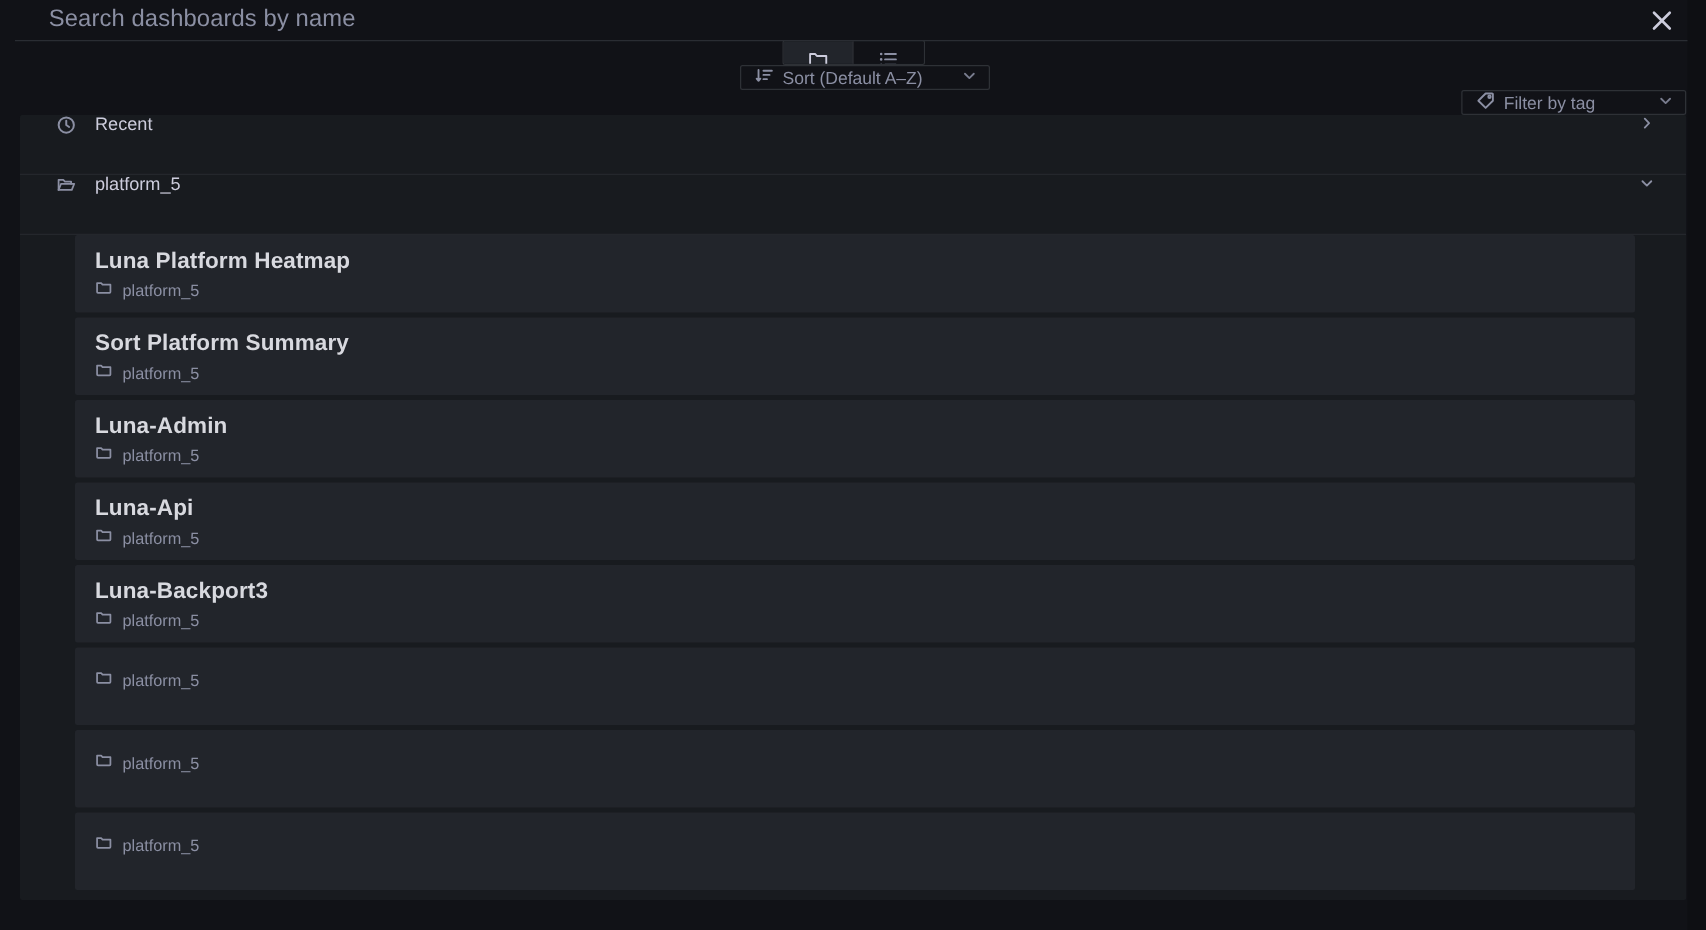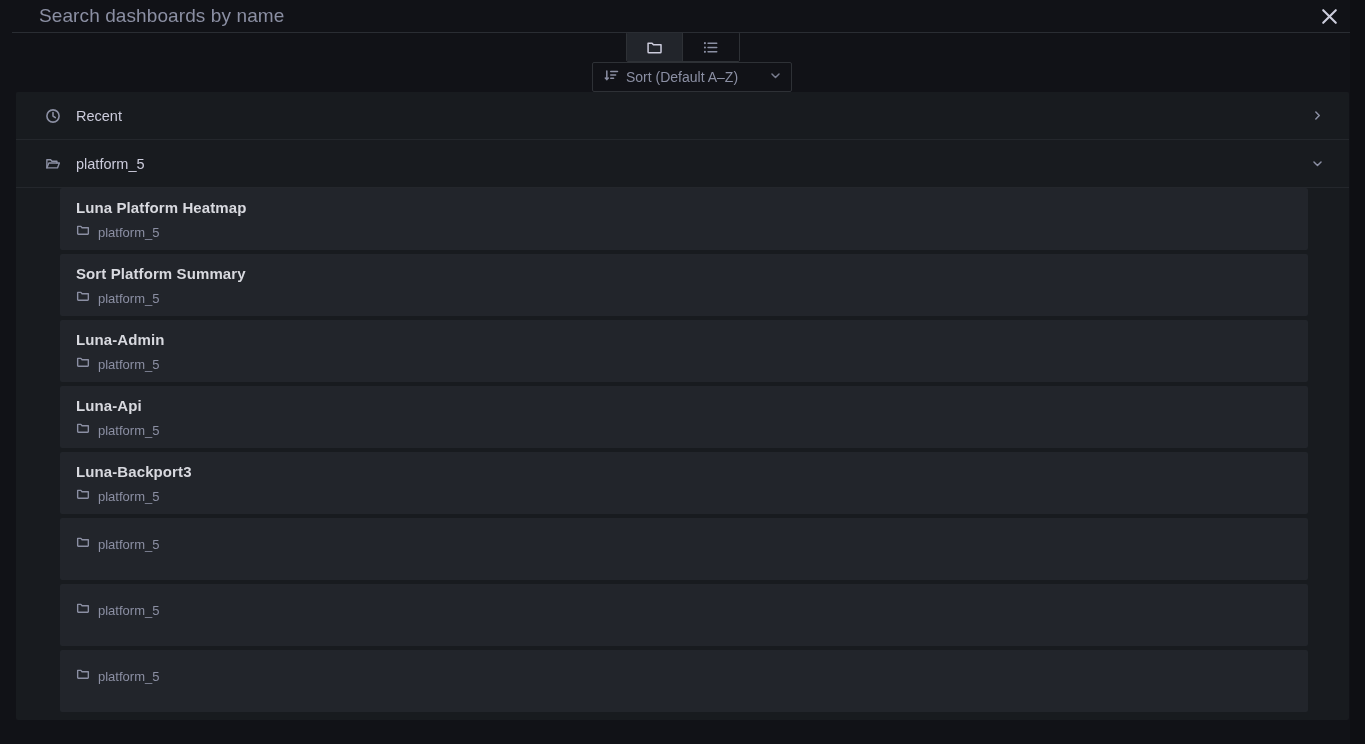--- a/index.html
+++ b/index.html
@@ -122,21 +122,21 @@
     background: #181b1f;
     height: 628px;
     overflow: hidden;
     position: relative;
     border-radius: 2px;
   }
 
   .section-header {
     height: 48px;
     display: flex;
-    align-items: center;
+    align-items: flex-start;
     padding: 0 24px 0 28px;
     background: #181b1f;
     cursor: pointer;
     border-bottom: 1px solid #24272c;
     position: relative;
   }
   .section-header .sh-icon {
     width: 18px;
     display: flex;
     align-items: center;
@@ -160,21 +160,21 @@
   }
   .dash-card {
     background: #22252b;
     border-radius: 2px;
     height: 62px;
     margin-bottom: 4px;
     padding: 11px 16px 0 16px;
     cursor: pointer;
   }
   .dash-card .title {
-    font-size: 15px;
+    font-size: 18px;
     font-weight: bold;
     color: #d8d9df;
     line-height: 18px;
     letter-spacing: 0.1px;
   }
   .dash-card .meta {
     display: flex;
     align-items: center;
     gap: 8px;
     margin-top: 6px;
@@ -249,20 +249,34 @@
       </svg>
     </span>
     <span class="label">Sort (Default A–Z)</span>
     <span class="caret">
       <svg width="13" height="13" viewBox="0 0 14 14" class="ic">
         <path d="M3.2 5.4 L7 9.1 L10.8 5.4"></path>
       </svg>
     </span>
   </div>
 
+  <div class="select-box" id="tag-select">
+    <span>
+      <svg width="15" height="15" viewBox="0 0 16 16" class="ic">
+        <path d="M8.0 1.9 H13.5 a0.7 0.7 0 0 1 0.7 0.7 V8.1 L8.0 14.2 L1.8 8.1 Z"></path>
+        <circle cx="11.3" cy="4.7" r="1.05"></circle>
+      </svg>
+    </span>
+    <span class="label">Filter by tag</span>
+    <span class="caret">
+      <svg width="13" height="13" viewBox="0 0 14 14" class="ic">
+        <path d="M3.2 5.4 L7 9.1 L10.8 5.4"></path>
+      </svg>
+    </span>
+  </div>
 </div>
 
 <div class="results">
 
   <div class="section-header">
     <span class="sh-icon">
       <svg width="16" height="16" viewBox="0 0 16 16" class="ic">
         <circle cx="8" cy="8" r="6.1"></circle>
         <path d="M8 4.5 V8 L10.3 9.6"></path>
       </svg>

